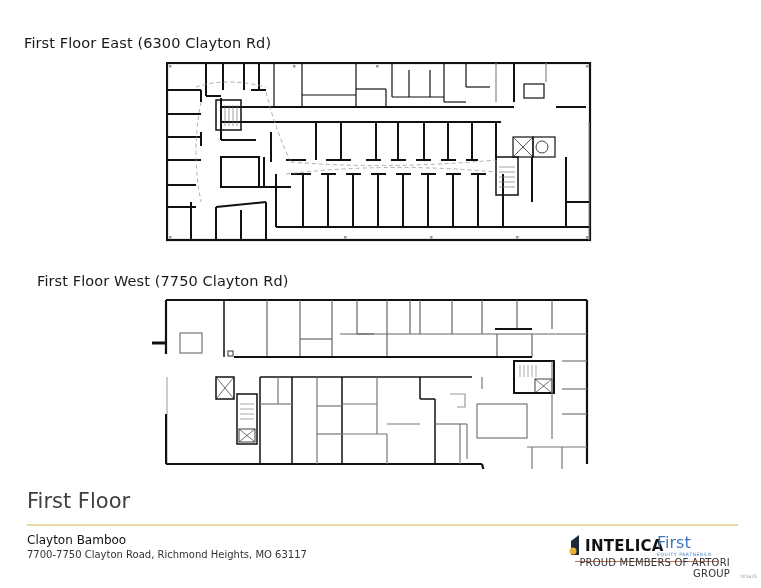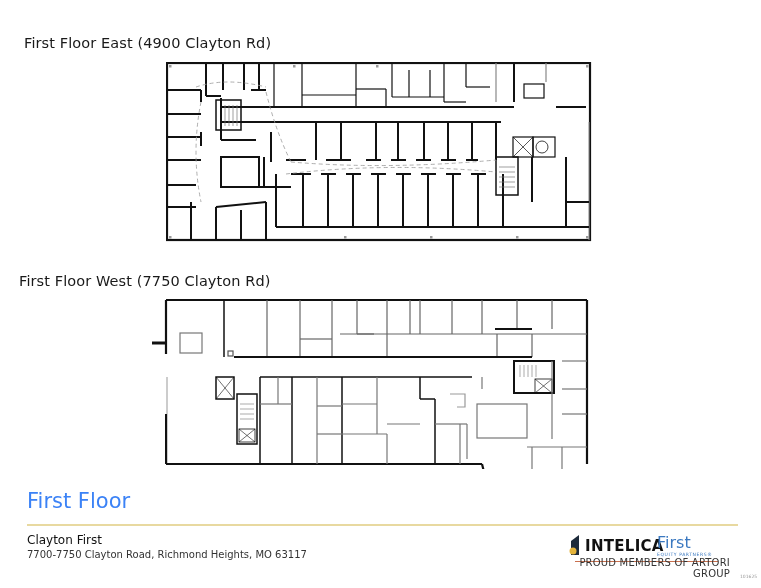--- a/index.html
+++ b/index.html
@@ -1,36 +1,36 @@
 <!DOCTYPE html>
 <html><head>
 <meta charset="utf-8">
 <style>
   html,body{margin:0;padding:0;background:#fff;}
   body{width:761px;height:588px;position:relative;overflow:hidden;font-family:"DejaVu Sans","Liberation Sans",sans-serif;color:#111;}
   .title{position:absolute;font-size:14.5px;color:#1a1a1a;letter-spacing:0.1px;}
   .plan{position:absolute;}
   .plan svg{display:block;}
-  .big{position:absolute;left:27px;top:489px;font-size:21px;color:#3b82f6;}
+  .big{position:absolute;left:27px;top:489px;font-size:21px;color:#404040;}
   .rule{position:absolute;left:27px;top:524px;width:711px;height:2px;background:#e8d9a0;}
   .bname{position:absolute;left:27px;top:533px;font-size:12px;color:#111;}
   .baddr{position:absolute;left:27px;top:549px;font-size:10px;color:#333;}
   .logos{position:absolute;left:565px;top:533px;width:160px;height:50px;}
   .intelica{position:absolute;left:20px;top:4px;font-size:15px;font-weight:bold;color:#111;letter-spacing:0.3px;}
   .intelica-mark{position:absolute;left:2px;top:2px;}
   .bamboo{position:absolute;left:92px;top:0px;font-size:16px;color:#3a78c0;}
   .bamboo-sub{position:absolute;left:92px;top:19px;font-size:4.5px;color:#3a78c0;letter-spacing:0.6px;}
   .redrule{position:absolute;left:10px;top:28px;width:143px;height:1px;background:#c9704e;}
   .proud{position:absolute;left:0px;top:24px;width:165px;text-align:right;font-size:10px;color:#333;letter-spacing:0.2px;}
   .code{position:absolute;left:740px;top:574px;font-size:4.5px;color:#999;}
 </style>
 </head>
 <body>
 
-<div class="title" style="left:24px;top:35px;">First Floor East (4900 Clayton Rd)</div>
+<div class="title" style="left:24px;top:35px;">First Floor East (6300 Clayton Rd)</div>
 
 <div class="plan" style="left:166px;top:62px;">
 <svg width="428" height="182" viewBox="0 0 428 182" fill="none" stroke="#111" stroke-width="1.2">
   <rect x="1" y="1" width="423" height="177" stroke-width="2.2"></rect>
   <line x1="423" y1="60" x2="423" y2="178" stroke="#999" stroke-width="1"></line>
 
   <line x1="40" y1="1" x2="40" y2="34" stroke-width="2"></line>
   <line x1="40" y1="34" x2="55" y2="34" stroke-width="2"></line>
   <line x1="57" y1="1" x2="57" y2="28" stroke-width="2"></line>
   <line x1="78" y1="1" x2="78" y2="28" stroke-width="2"></line>
@@ -165,21 +165,21 @@
         <rect x="420" y="3" width="2.5" height="2.5"></rect>
     <rect x="3" y="174" width="2.5" height="2.5"></rect>
         <rect x="178" y="174" width="2.5" height="2.5"></rect>
         <rect x="264" y="174" width="2.5" height="2.5"></rect>
         <rect x="350" y="174" width="2.5" height="2.5"></rect>
         <rect x="420" y="174" width="2.5" height="2.5"></rect>
   </g>
 </svg>
 </div>
 
-<div class="title" style="left:19px;top:273px;text-align:right;">First Floor West (7750 Clayton Rd)</div>
+<div class="title" style="left:37px;top:273px;text-align:right;">First Floor West (7750 Clayton Rd)</div>
 
 <div class="plan" style="left:152px;top:299px;">
 <svg width="440" height="170" viewBox="0 0 440 170" fill="none" stroke="#111" stroke-width="1.2">
   <line x1="14" y1="1" x2="435" y2="1" stroke-width="2.2"></line>
   <line x1="14" y1="1" x2="14" y2="55" stroke-width="2.2"></line>
   <line x1="435" y1="1" x2="435" y2="165" stroke-width="2.2"></line>
   <line x1="0" y1="44" x2="14" y2="44" stroke-width="3"></line>
 
   <rect x="28" y="34" width="22" height="20" stroke="#777"></rect>
   <line x1="72" y1="1" x2="72" y2="58" stroke-width="1.5"></line>
@@ -280,21 +280,21 @@
         <rect x="100" y="170" width="2.5" height="2.5"></rect>
         <rect x="185" y="170" width="2.5" height="2.5"></rect>
         <rect x="270" y="170" width="2.5" height="2.5"></rect>
         <rect x="360" y="170" width="2.5" height="2.5"></rect>
   </g>
 </svg>
 </div>
 
 <div class="big">First Floor</div>
 <div class="rule"></div>
-<div class="bname">Clayton First</div>
+<div class="bname">Clayton Bamboo</div>
 <div class="baddr">7700-7750 Clayton Road, Richmond Heights, MO 63117</div>
 
 <div class="logos">
   <span class="intelica-mark">
     <svg width="16" height="20" viewBox="0 0 16 20">
       <polygon points="4,20 4,6 12,0 12,20" fill="#1c2a3a"></polygon>
       <circle cx="6" cy="16" r="3.5" fill="#e4b43b"></circle>
     </svg>
   </span>
   <span class="intelica">INTELICA</span>

